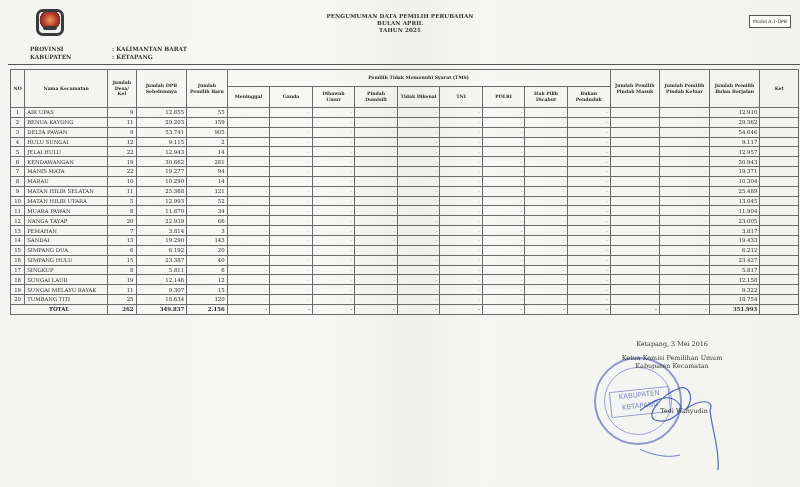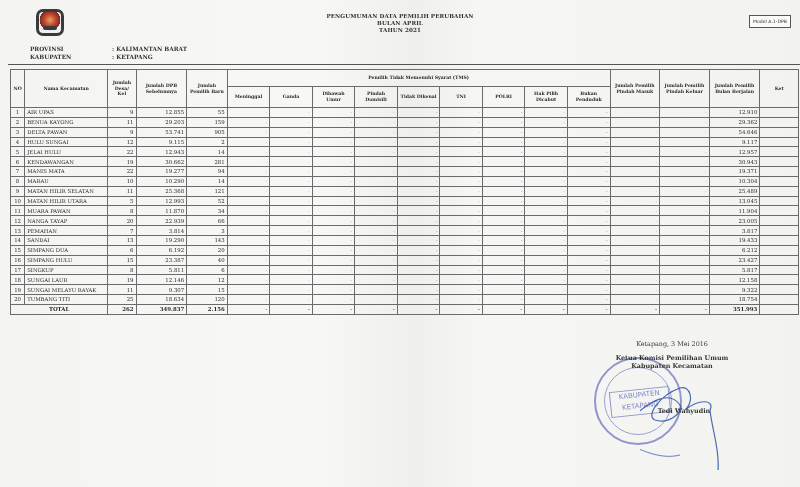--- a/index.html
+++ b/index.html
@@ -59,22 +59,22 @@
   td.no { text-align: center; }
   td.name { text-align: left; font-size: 5.3px; }
   td.dash { text-align: right; color: #777; font-size: 5px; }
   tr.total td { font-weight: bold; height: 10px; }
   tr.total td.lbl { text-align: center; }
   .sign {
     position: absolute; left: 592px; top: 340px; width: 160px; text-align: center;
     font-size: 6.4px; color: #333;
   }
   .sign .place { margin-bottom: 6px; }
-  .sign .role { font-weight: bold; line-height: 8px; }
-  .sign .name { font-weight: bold; margin-top: 37px; margin-left: 24px; }
+  .sign .role { font-weight: normal; line-height: 8px; }
+  .sign .name { font-weight: normal; margin-top: 37px; margin-left: 24px; }
   .stamp {
     position: absolute; left: 594px; top: 357px; width: 88px; height: 88px;
     border: 2px solid #7d86c4; border-radius: 50%; box-sizing: border-box; opacity: 0.85;
   }
   .stamp::before {
     content: ""; position: absolute; left: 8px; top: 8px; right: 8px; bottom: 8px;
     border: 1px solid #8a92cc; border-radius: 50%;
   }
   .stamp-inner {
     position: absolute; left: 14px; top: 30px; width: 58px; height: 24px;

